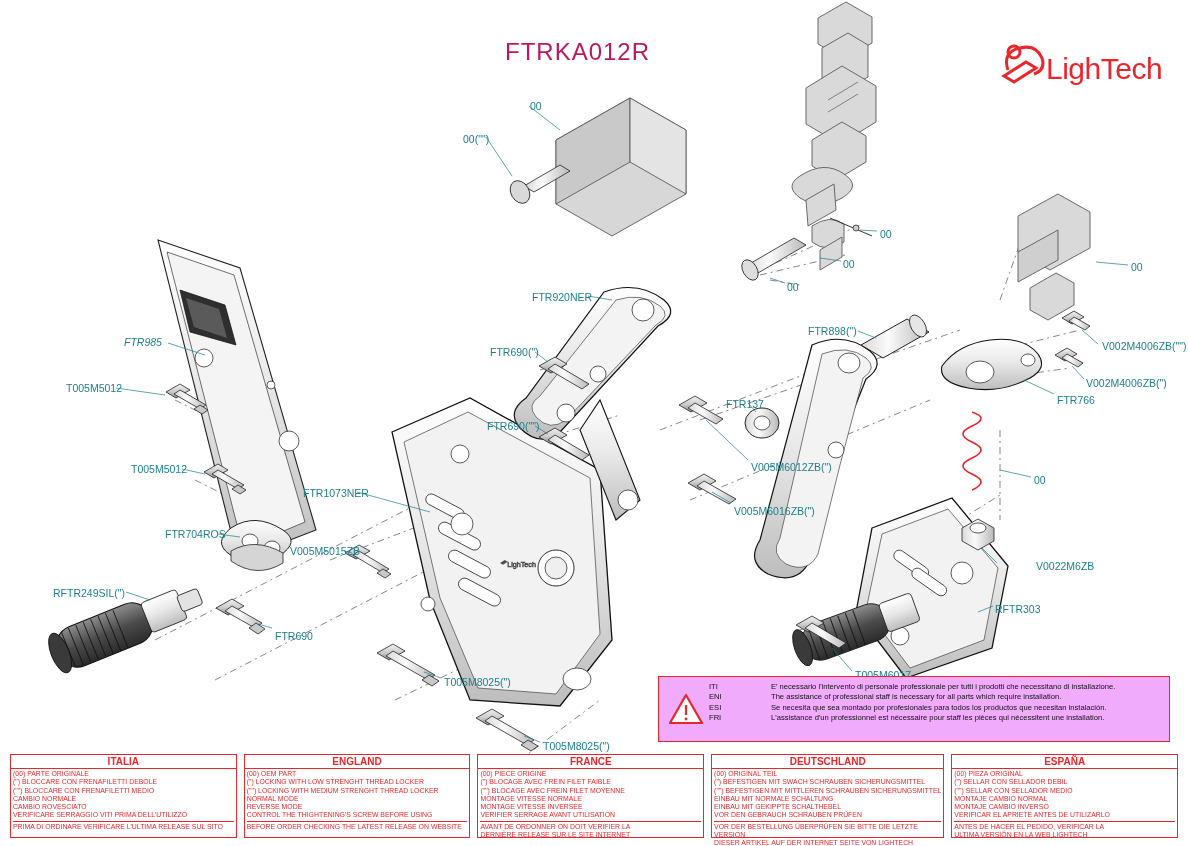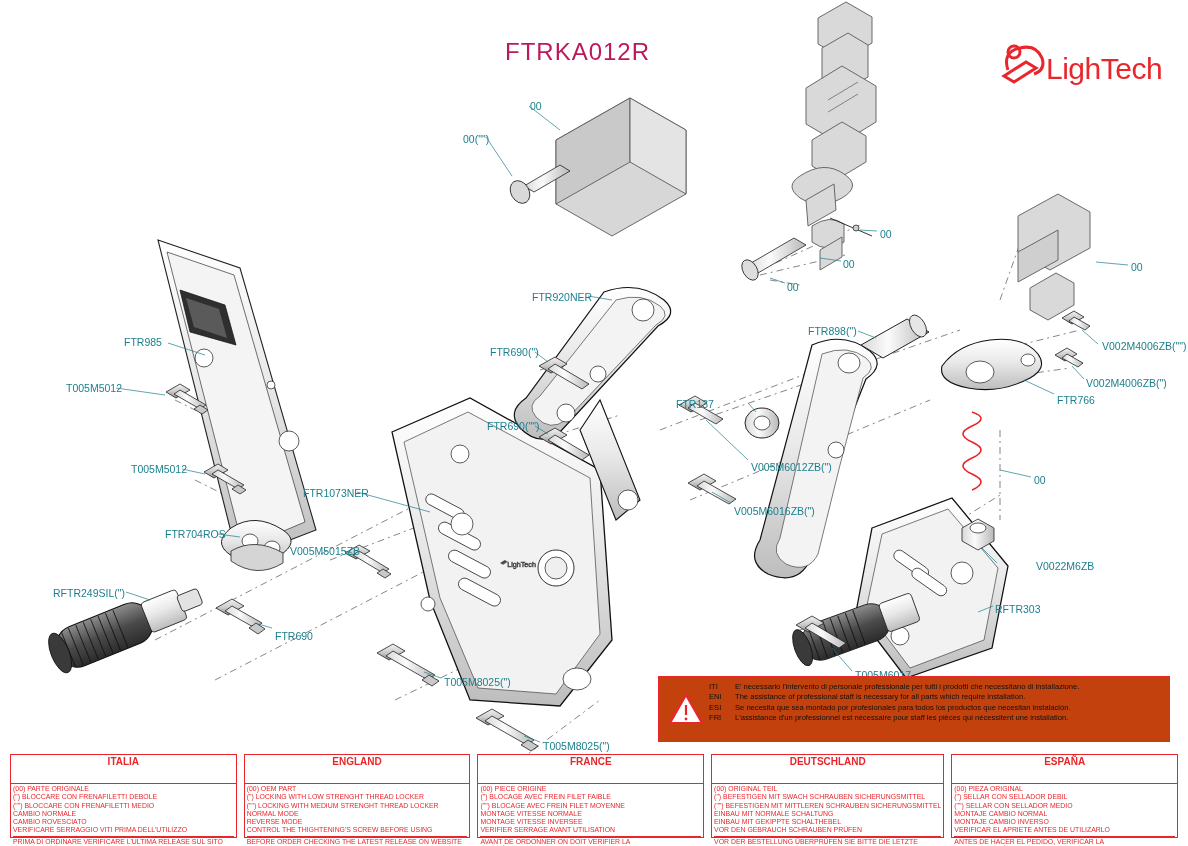--- a/index.html
+++ b/index.html
@@ -44,47 +44,47 @@
     letter-spacing:-0.5px;
   }
 
   
   .warnbox{
     position:absolute;
     left:658px;top:676px;
     width:512px;height:66px;
     border:1.5px solid #e8262b;
     box-sizing:border-box;
-    background:#c2410c;
+    background:#f0abfc;
   }
   .warn-tri{
     position:absolute;left:10px;top:16px;width:34px;height:32px;
   }
   .warn-list{
     position:absolute;left:50px;top:5px;right:4px;
     font-size:7.6px;line-height:10.4px;color:#111;
   }
   .warn-list .row{display:flex;}
   .warn-list .code{width:26px;flex:0 0 26px;color:#111;}
-  .warn-list .txt{flex:1;}
+  .warn-list .txt{flex:1;margin-left:36px;}
 
   
   .legend-row{
     position:absolute;left:10px;top:754px;width:1168px;height:84px;
     display:flex;gap:7px;
   }
   .legend{
     border:1.2px solid #e8262b;
     box-sizing:border-box;
     background:#fff;
     flex:1 1 0;
     display:flex;flex-direction:column;
   }
   .legend h4{
-    margin:0;padding:1px 0 16px;
+    margin:0;padding:1px 0 1px;
     text-align:center;
     font-size:10px;
     font-weight:bold;
     color:#e8262b;
     border-bottom:1.2px solid #e8262b;
     font-family:"Liberation Sans", sans-serif;
   }
   .legend .body{
     padding:1px 2px 0 2px;
     font-size:6.9px;
@@ -431,34 +431,34 @@
     <div class="word">LighTech</div>
   </div>
 
   <div id="callouts">
       <div class="lbl" style="left: 530px; top: 100px;">00</div>
       <div class="lbl" style="left: 463px; top: 133px;">00("")</div>
       <div class="lbl" style="left: 880px; top: 228px;">00</div>
       <div class="lbl" style="left: 843px; top: 258px;">00</div>
       <div class="lbl" style="left: 787px; top: 281px;">00</div>
       <div class="lbl" style="left: 1131px; top: 261px;">00</div>
-      <div class="lbl" style="left: 124px; top: 336px;">FTR985</div>
+      <div class="lbl" style="left: 124px; top: 336px; font-style: italic;">FTR985</div>
       <div class="lbl" style="left: 66px; top: 382px;">T005M5012</div>
       <div class="lbl" style="left: 131px; top: 463px;">T005M5012</div>
       <div class="lbl" style="left: 303px; top: 487px;">FTR1073NER</div>
       <div class="lbl" style="left: 165px; top: 528px;">FTR704ROS</div>
       <div class="lbl" style="left: 290px; top: 545px;">V005M5015ZB</div>
       <div class="lbl" style="left: 53px; top: 587px;">RFTR249SIL(")</div>
       <div class="lbl" style="left: 275px; top: 630px;">FTR690</div>
       <div class="lbl" style="left: 444px; top: 676px;">T005M8025(")</div>
       <div class="lbl" style="left: 543px; top: 740px;">T005M8025(")</div>
       <div class="lbl" style="left: 532px; top: 291px;">FTR920NER</div>
       <div class="lbl" style="left: 490px; top: 346px;">FTR690(")</div>
       <div class="lbl" style="left: 487px; top: 420px;">FTR690("")</div>
-      <div class="lbl" style="left: 676px; top: 398px;">FTR137</div>
+      <div class="lbl" style="left: 705px; top: 398px; padding-left: 21px;">FTR137</div>
       <div class="lbl" style="left: 751px; top: 461px;">V005M6012ZB(")</div>
       <div class="lbl" style="left: 734px; top: 505px;">V005M6016ZB(")</div>
       <div class="lbl" style="left: 808px; top: 325px;">FTR898(")</div>
       <div class="lbl" style="left: 1102px; top: 340px;">V002M4006ZB("")</div>
       <div class="lbl" style="left: 1086px; top: 377px;">V002M4006ZB(")</div>
       <div class="lbl" style="left: 1057px; top: 394px;">FTR766</div>
       <div class="lbl" style="left: 1034px; top: 474px;">00</div>
       <div class="lbl" style="left: 1036px; top: 560px;">V0022M6ZB</div>
       <div class="lbl" style="left: 995px; top: 603px;">RFTR303</div>
       <div class="lbl" style="left: 855px; top: 669px;">T005M6017</div>

